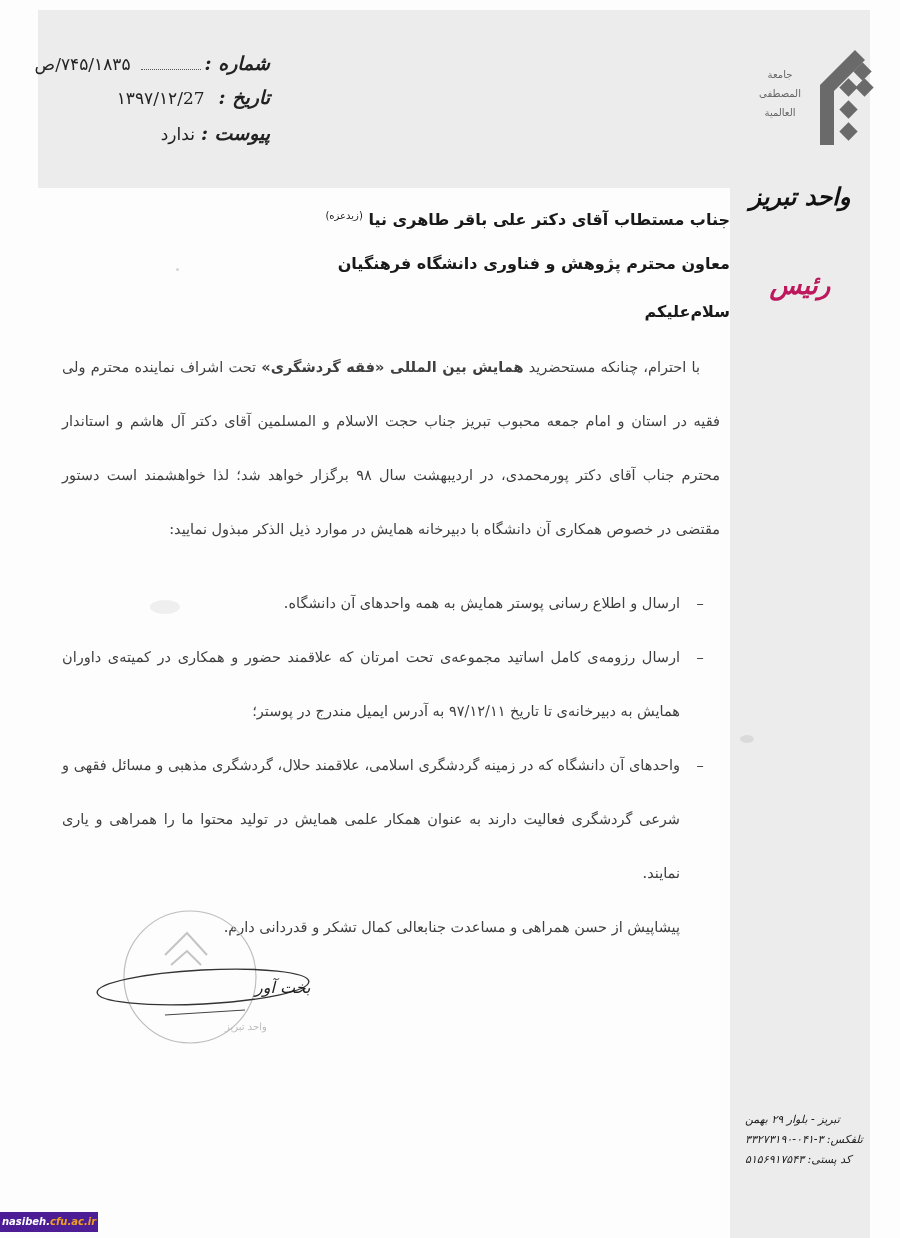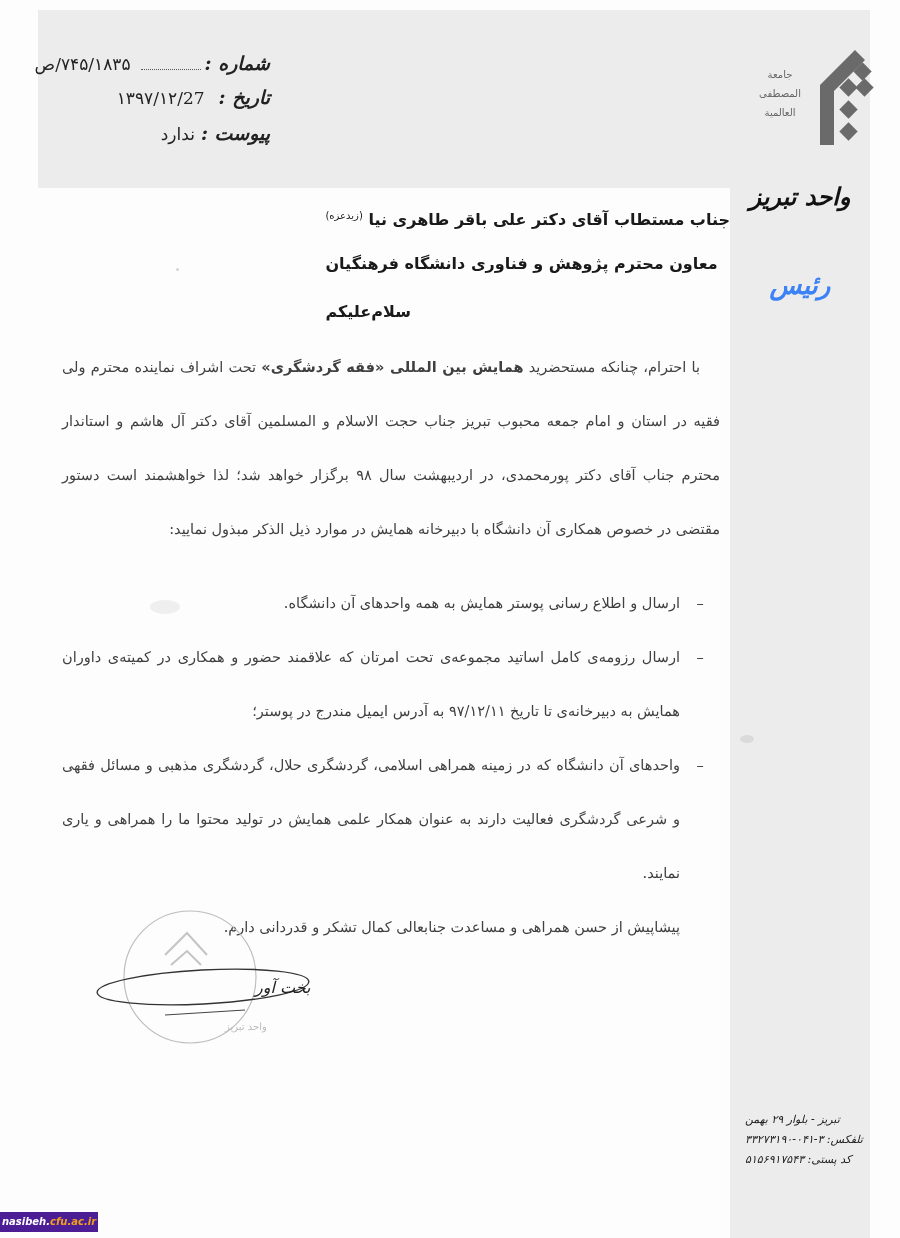--- a/index.html
+++ b/index.html
@@ -35,24 +35,24 @@
     font-family:"DejaVu Sans", sans-serif; font-size:10px; color:#666; line-height:19px;
   }
   .logo-mark { position:absolute; left:75px; top:0; width:55px; height:110px; }
 
   .unit-title {
     position:absolute; left:740px; top:182px; width:120px; text-align:center; direction:rtl;
     font-family:"DejaVu Serif", serif; font-style:italic; font-weight:bold; font-size:24px; color:#111;
   }
   .role-title {
     position:absolute; left:760px; top:270px; width:80px; text-align:center; direction:rtl;
-    font-family:"DejaVu Serif", serif; font-style:italic; font-weight:bold; font-size:26px; color:#3b82f6;
+    font-family:"DejaVu Serif", serif; font-style:italic; font-weight:bold; font-size:26px; color:#be185d;
   }
 
-  .recipient { position:absolute; right:170px; top:204px; direction:rtl; text-align:left; }
+  .recipient { position:absolute; right:170px; top:204px; direction:rtl; text-align:right; }
   .rcp-line { font-family:"DejaVu Sans", sans-serif; font-weight:bold; font-size:16px; color:#1a1a1a; height:48px; line-height:24px; white-space:nowrap; }
   .rcp-honor { font-size:10px; font-weight:normal; vertical-align:super; }
 
   .body-text {
     position:absolute; left:62px; top:340px; width:658px; direction:rtl; text-align:justify;
     font-family:"DejaVu Serif", serif; font-size:14.5px; line-height:54px; color:#404040;
   }
   .body-text p { margin:0; }
   .hl { font-family:"DejaVu Sans", sans-serif; font-weight:bold; }
   .bullet-row { display:flex; direction:rtl; align-items:baseline; }
@@ -133,21 +133,21 @@
     <div class="bullet-row">
       <span class="bullet-dash">–</span>
       <span class="bullet-text">ارسال و اطلاع رسانی پوستر همایش به همه واحدهای آن دانشگاه.</span>
     </div>
     <div class="bullet-row">
       <span class="bullet-dash">–</span>
       <span class="bullet-text">ارسال رزومه‌ی کامل اساتید مجموعه‌ی تحت امرتان که علاقمند حضور و همکاری در کمیته‌ی داوران همایش به دبیرخانه‌ی تا تاریخ ۹۷/۱۲/۱۱ به آدرس ایمیل مندرج در پوستر؛</span>
     </div>
     <div class="bullet-row">
       <span class="bullet-dash">–</span>
-      <span class="bullet-text">واحدهای آن دانشگاه که در زمینه همراهی اسلامی، گردشگری حلال، گردشگری مذهبی و مسائل فقهی و شرعی گردشگری فعالیت دارند به عنوان همکار علمی همایش در تولید محتوا ما را همراهی و یاری نمایند.</span>
+      <span class="bullet-text">واحدهای آن دانشگاه که در زمینه گردشگری اسلامی، علاقمند حلال، گردشگری مذهبی و مسائل فقهی و شرعی گردشگری فعالیت دارند به عنوان همکار علمی همایش در تولید محتوا ما را همراهی و یاری نمایند.</span>
     </div>
     <p class="closing">پیشاپیش از حسن همراهی و مساعدت جنابعالی کمال تشکر و قدردانی دارم.</p>
   </div>
 
   <svg class="stamp" viewBox="0 0 220 140">
     <circle cx="95" cy="72" r="66" fill="none" stroke="#bdbdbd" stroke-width="1.2"></circle>
     <polyline points="70,50 92,28 112,50" fill="none" stroke="#c4c4c4" stroke-width="2"></polyline>
     <polyline points="76,60 92,46 106,60" fill="none" stroke="#c4c4c4" stroke-width="2"></polyline>
     <ellipse cx="108" cy="82" rx="106" ry="17" fill="none" stroke="#333" stroke-width="1.4" transform="rotate(-3 108 82)"></ellipse>
     <line x1="70" y1="110" x2="150" y2="105" stroke="#444" stroke-width="1"></line>

